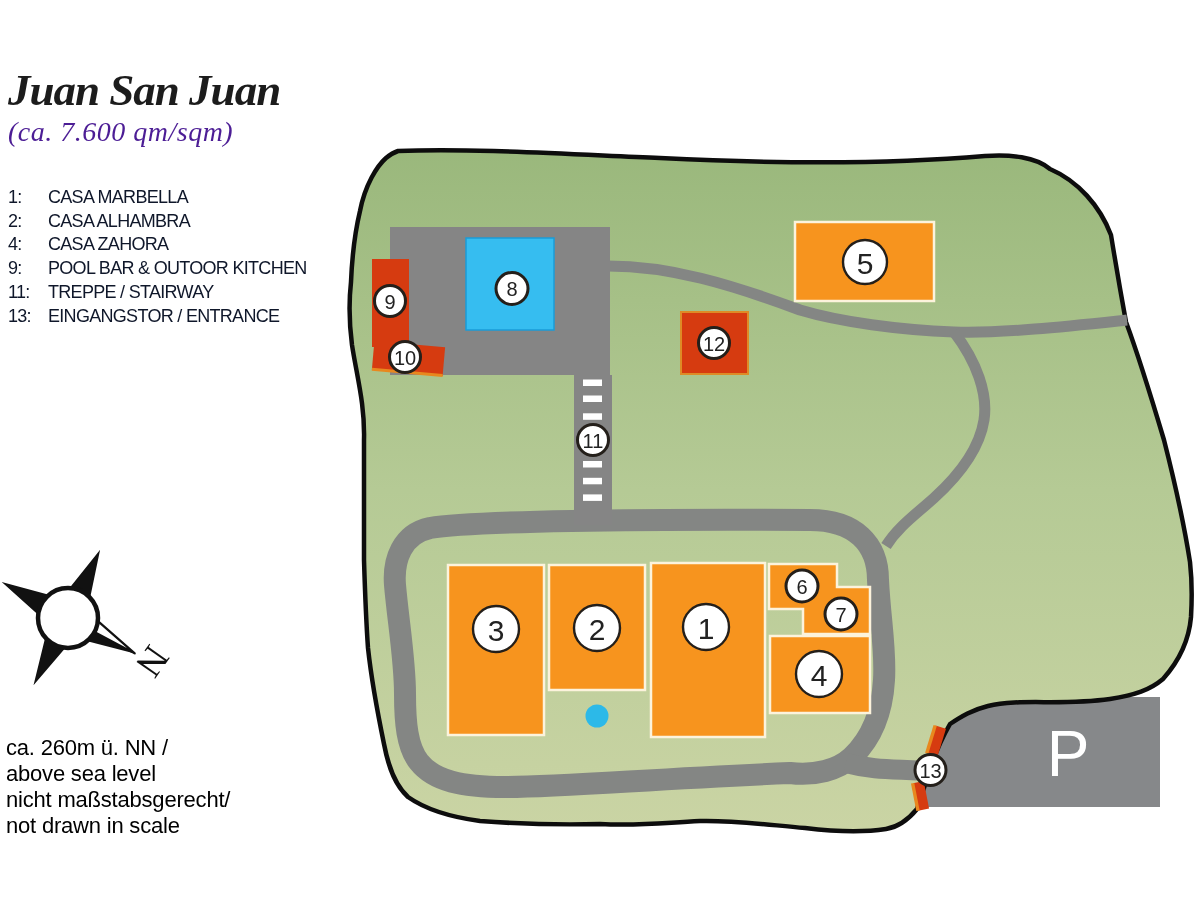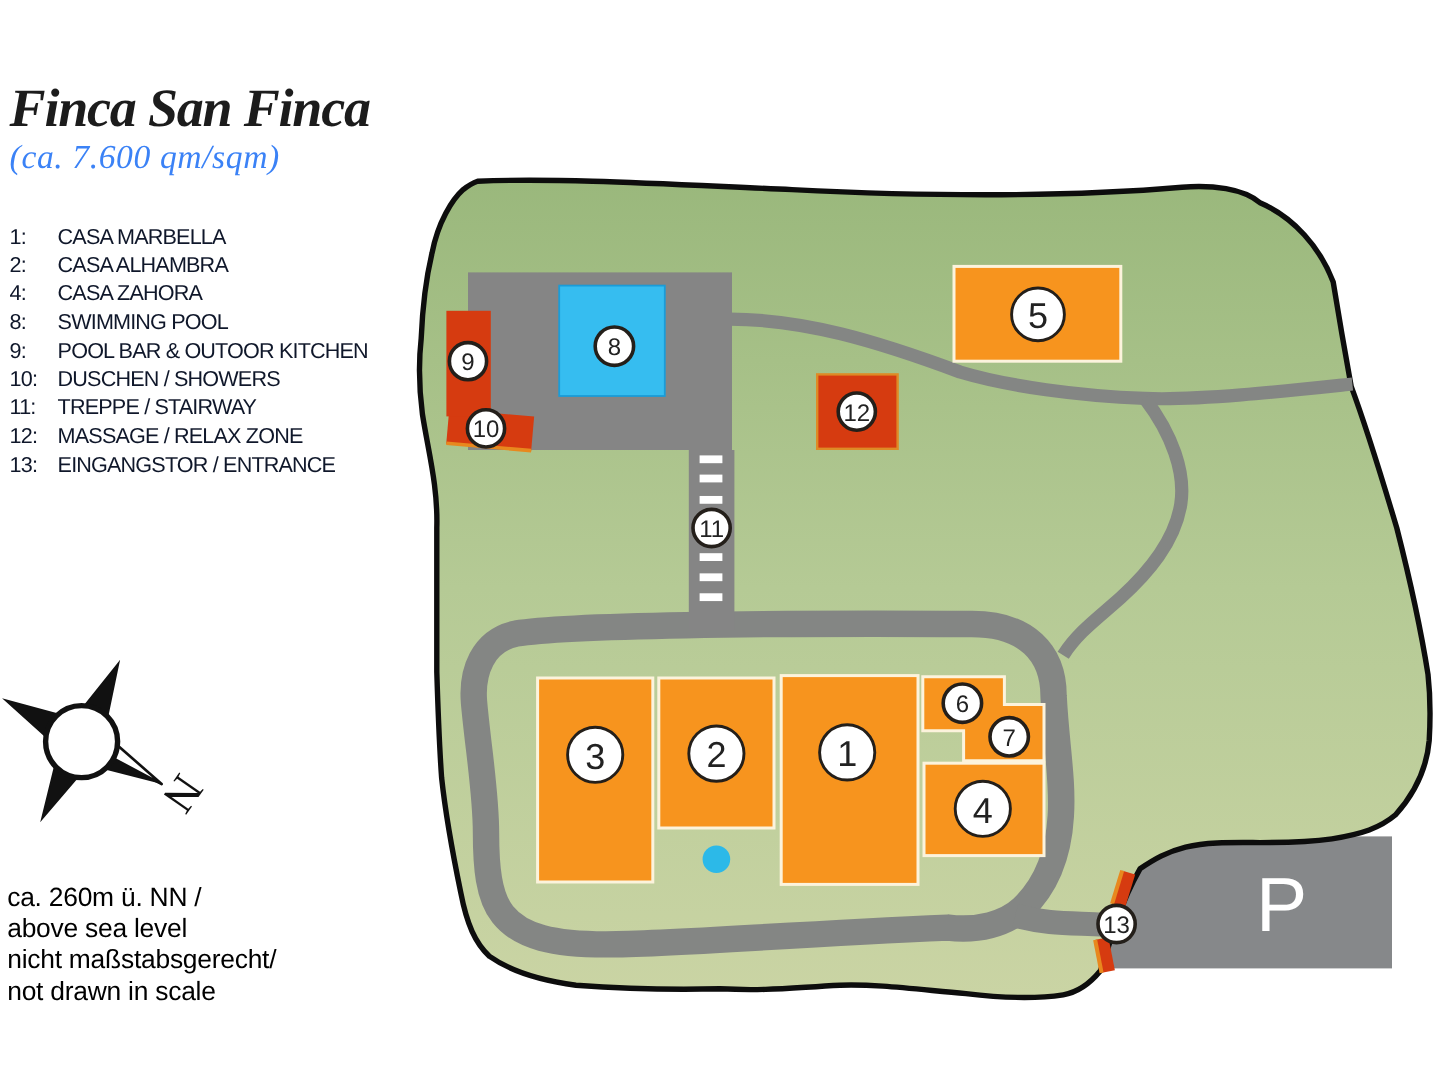--- a/index.html
+++ b/index.html
@@ -2,39 +2,36 @@
 <html><head>
 <meta charset="utf-8">
 <style>
   html,body{margin:0;padding:0;}
   body{width:1200px;height:900px;background:#ffffff;overflow:hidden;position:relative;
        font-family:"Liberation Sans", sans-serif;}
   .abs{position:absolute;}
   #title{left:8px;top:64px;font-family:"Liberation Serif",serif;font-weight:bold;font-style:italic;
          font-size:45px;color:#1c1c1c;letter-spacing:-1px;white-space:nowrap;}
   #subtitle{left:8px;top:116px;font-family:"Liberation Serif",serif;font-style:italic;
-         font-size:28px;color:#3b82f6;white-space:nowrap;letter-spacing:0.5px;}
+         font-size:28px;color:#4c1d95;white-space:nowrap;letter-spacing:0.5px;}
   #legend{left:8px;top:186px;font-size:18px;color:#0f172a;line-height:23.7px;letter-spacing:-0.7px;}
   #legend .row{white-space:nowrap;}
   #legend .num{display:inline-block;width:40px;}
   #bottomtext{left:6px;top:735px;font-size:22px;color:#000000;line-height:26px;letter-spacing:-0.2px;}
 </style>
 </head>
 <body>
-<div class="abs" id="title">Finca San Finca</div>
+<div class="abs" id="title">Juan San Juan</div>
 <div class="abs" id="subtitle">(ca. 7.600 qm/sqm)</div>
 <div class="abs" id="legend">
   <div class="row"><span class="num">1:</span>CASA MARBELLA</div>
   <div class="row"><span class="num">2:</span>CASA ALHAMBRA</div>
   <div class="row"><span class="num">4:</span>CASA ZAHORA</div>
-  <div class="row"><span class="num">8:</span>SWIMMING POOL</div>
   <div class="row"><span class="num">9:</span>POOL BAR &amp; OUTOOR KITCHEN</div>
-  <div class="row"><span class="num">10:</span>DUSCHEN / SHOWERS</div>
   <div class="row"><span class="num">11:</span>TREPPE / STAIRWAY</div>
-  <div class="row"><span class="num">12:</span>MASSAGE / RELAX ZONE</div>
   <div class="row"><span class="num">13:</span>EINGANGSTOR / ENTRANCE</div>
 </div>
 <div class="abs" id="bottomtext">
   ca. 260m ü. NN /<br>
   above sea level<br>
   nicht maßstabsgerecht/<br>
   not drawn in scale
 </div>
 
 <svg class="abs" style="left:0;top:0;" width="1200" height="900" viewBox="0 0 1200 900">

